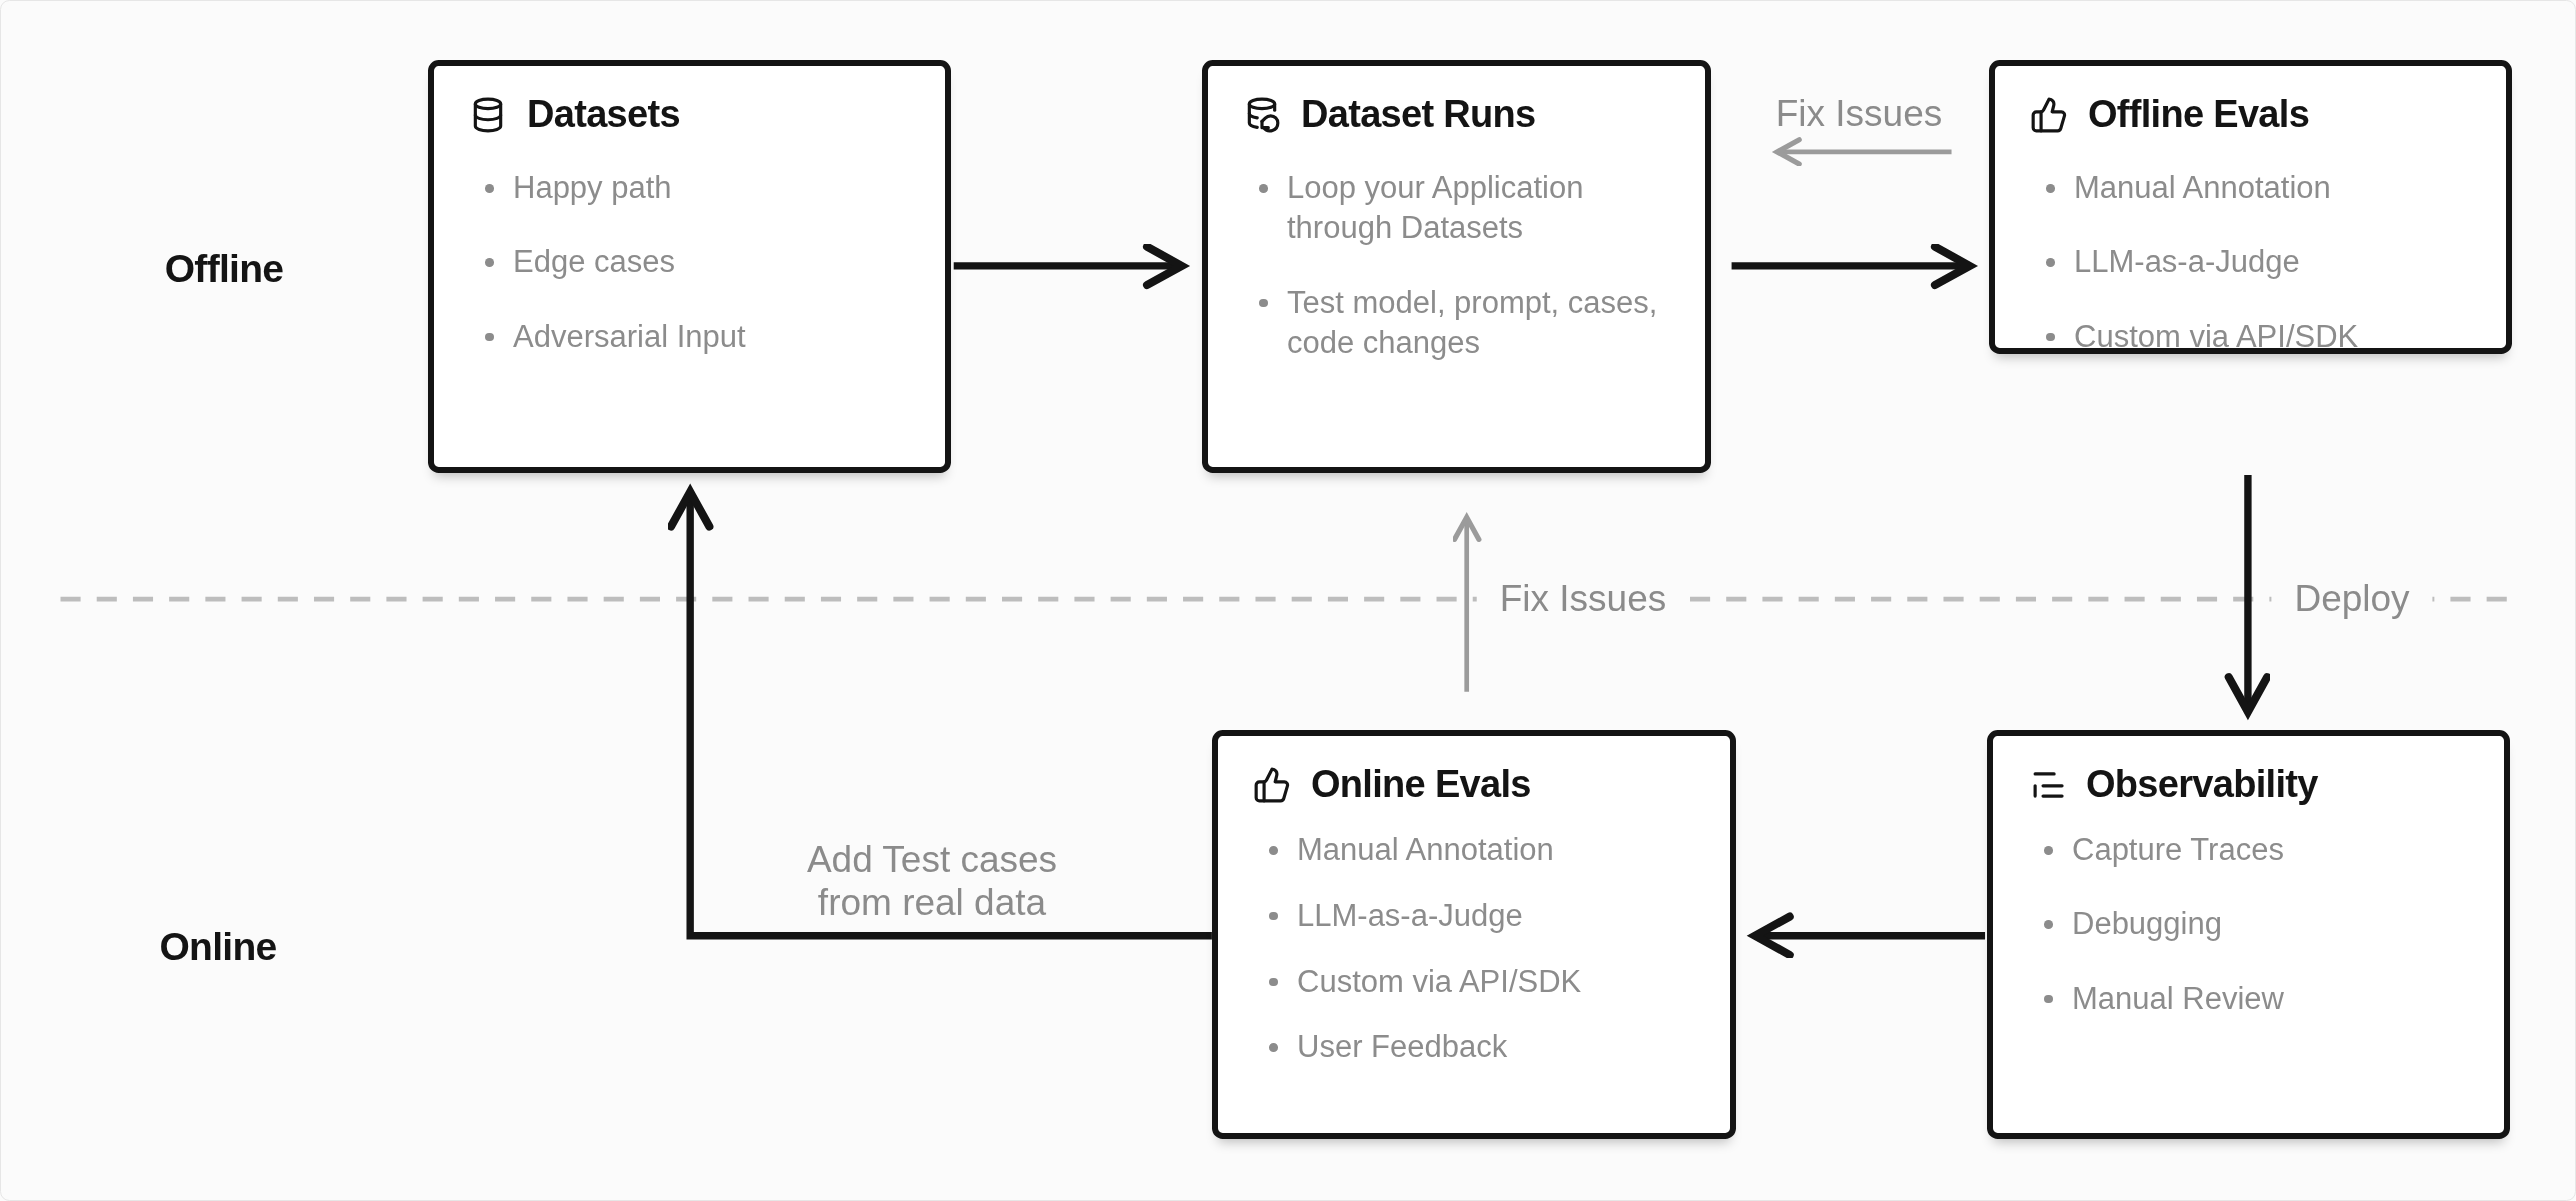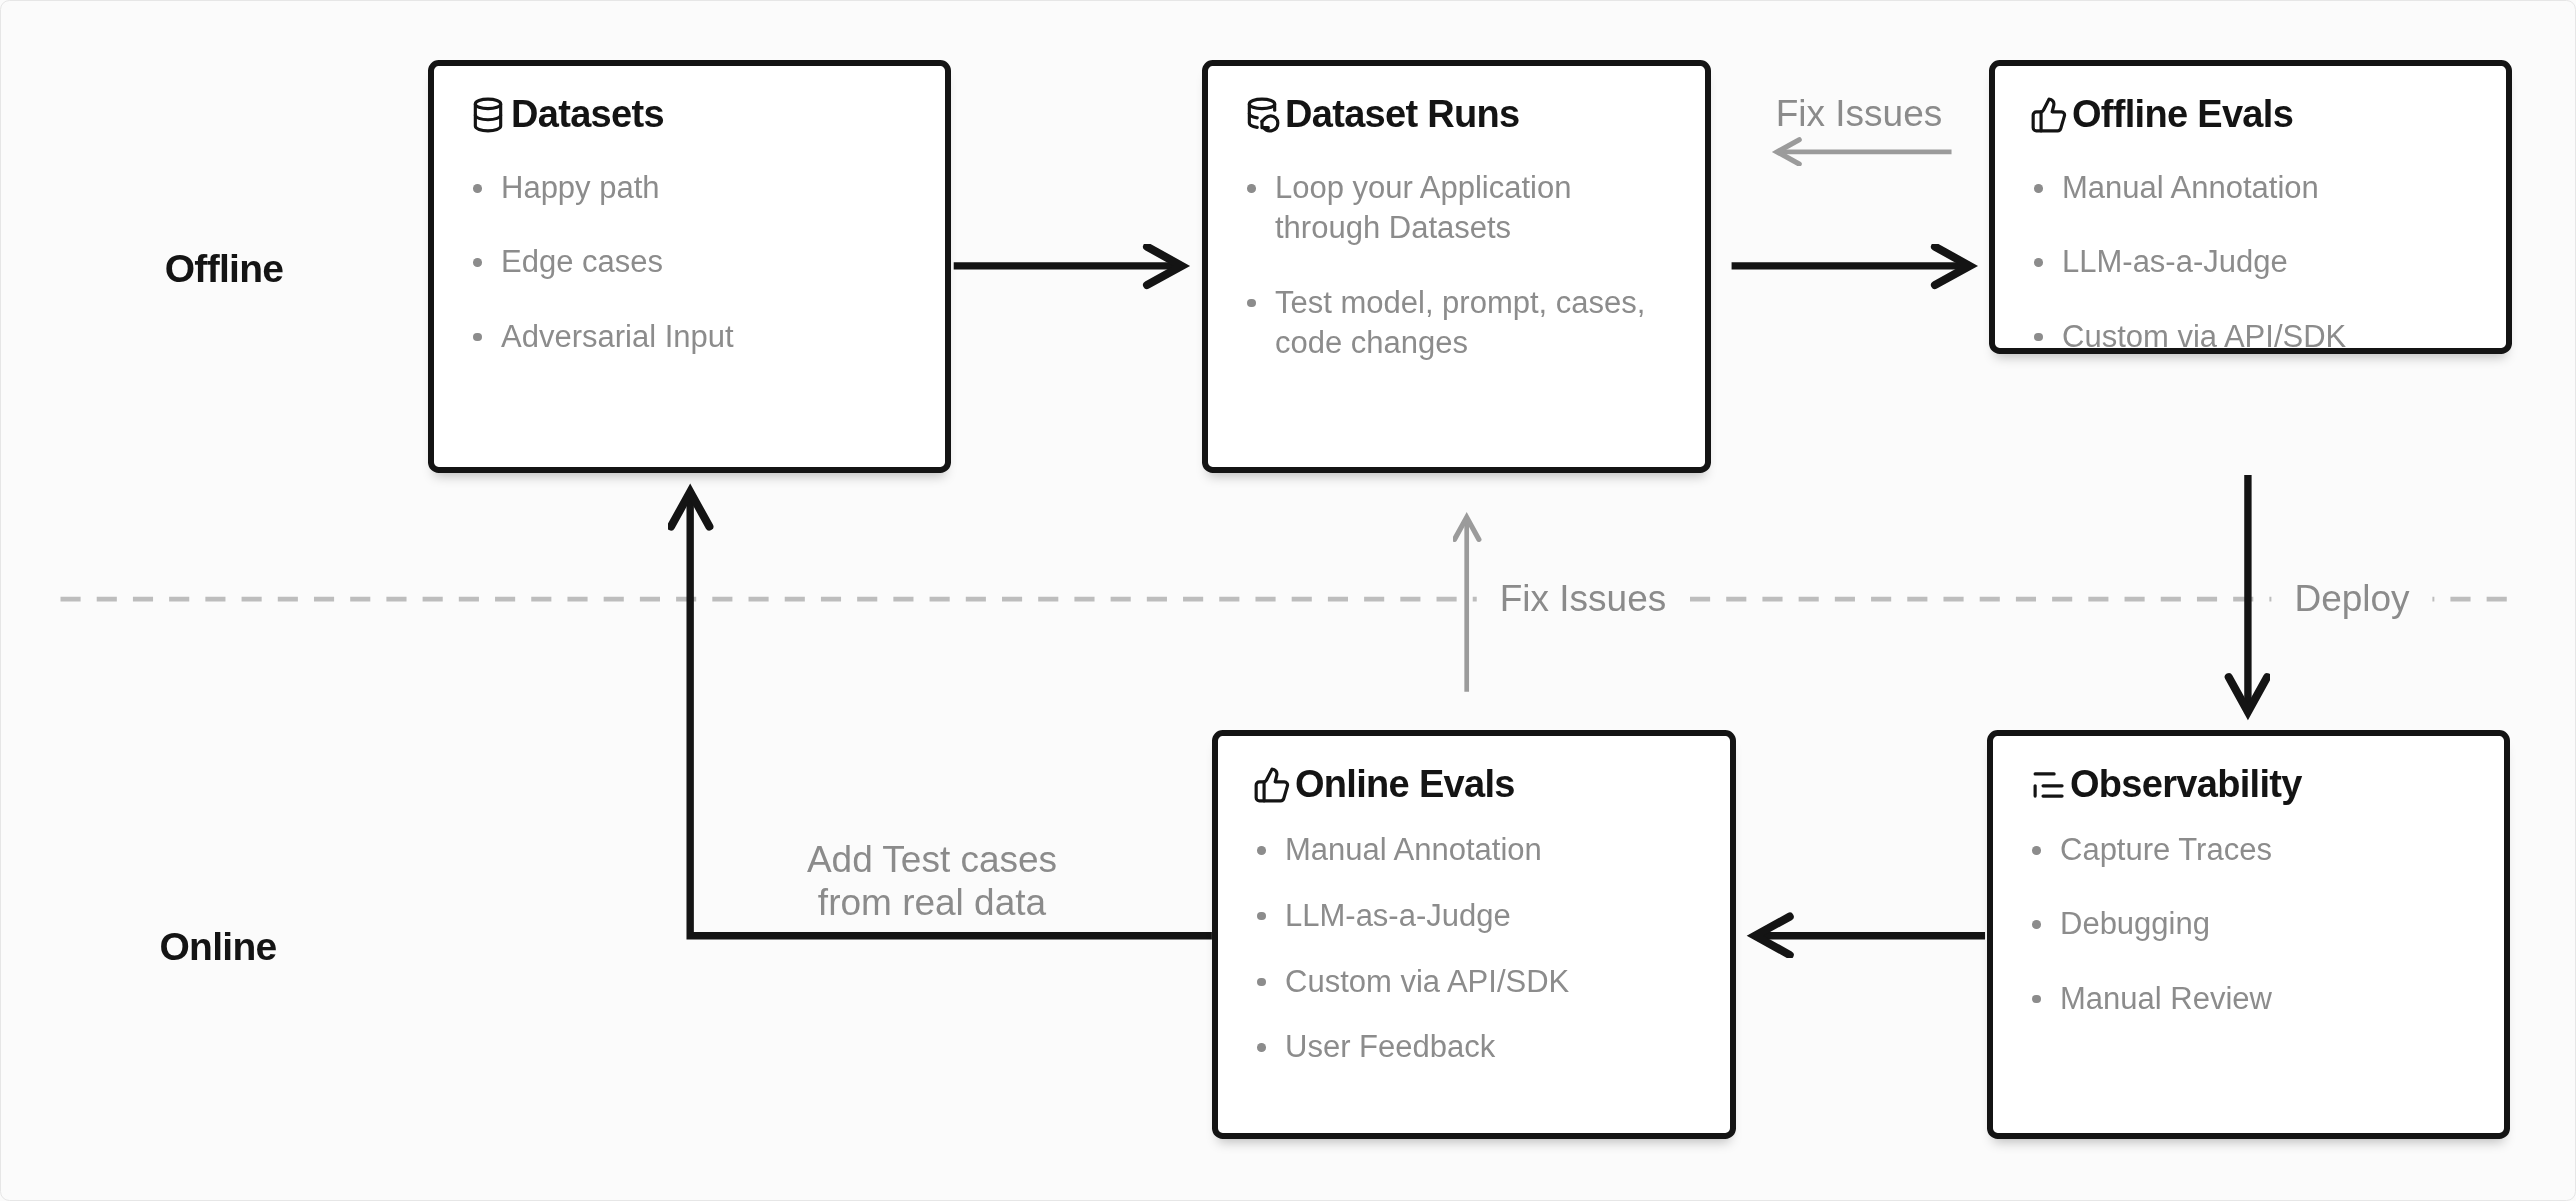--- a/index.html
+++ b/index.html
@@ -8,25 +8,25 @@
     background:#fbfbfb;border:1.3px solid #e6e6e6;border-radius:9.4px;
     font-family:"Liberation Sans",sans-serif;overflow:hidden;
   }
   #wires{position:absolute;left:0;top:0;width:2576px;height:1201px;z-index:1;}
   .box{
     position:absolute;box-sizing:border-box;background:#ffffff;
     border:6px solid #141414;border-radius:10.7px;
     box-shadow:0 9.4px 12px -6.7px rgba(0,0,0,.25);
     padding:27px 35px 31px 35px;z-index:2;overflow:hidden;
   }
-  .box-header{display:flex;align-items:center;gap:4px;margin-bottom:32px;}
+  .box-header{display:flex;align-items:center;gap:20px;margin-bottom:32px;}
   .box-header .icon{width:38px;height:38px;flex:0 0 auto;display:flex;align-items:center;justify-content:center;}
   .box-header .icon svg{width:38px;height:38px;stroke:#141414;fill:none;stroke-width:2;stroke-linecap:round;stroke-linejoin:round;}
   .box-title{margin:0;font-size:38px;font-weight:700;color:#141414;letter-spacing:-0.7px;white-space:nowrap;}
-  ul.bullets{list-style:none;margin:0;padding:0;}
+  ul.bullets{list-style:none;margin:12px;padding:0;}
   ul.bullets li{
     position:relative;padding-left:32px;margin-bottom:34px;
     font-size:31px;line-height:1.3;color:#8c8c8c;max-width:429px;
   }
   ul.bullets li::before{
     content:"";position:absolute;left:4px;top:16px;width:8.7px;height:8.7px;
     border-radius:50%;background:#8c8c8c;
   }
   .section-label{
     position:absolute;width:282px;text-align:center;transform:translate(-50%,-50%);

